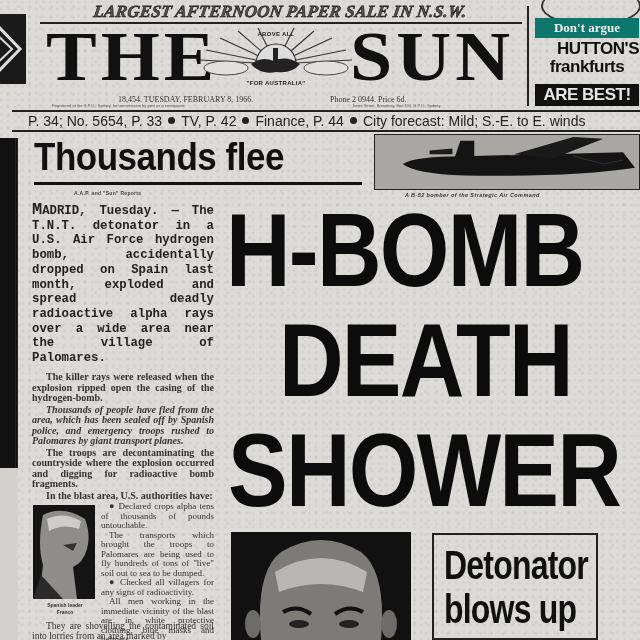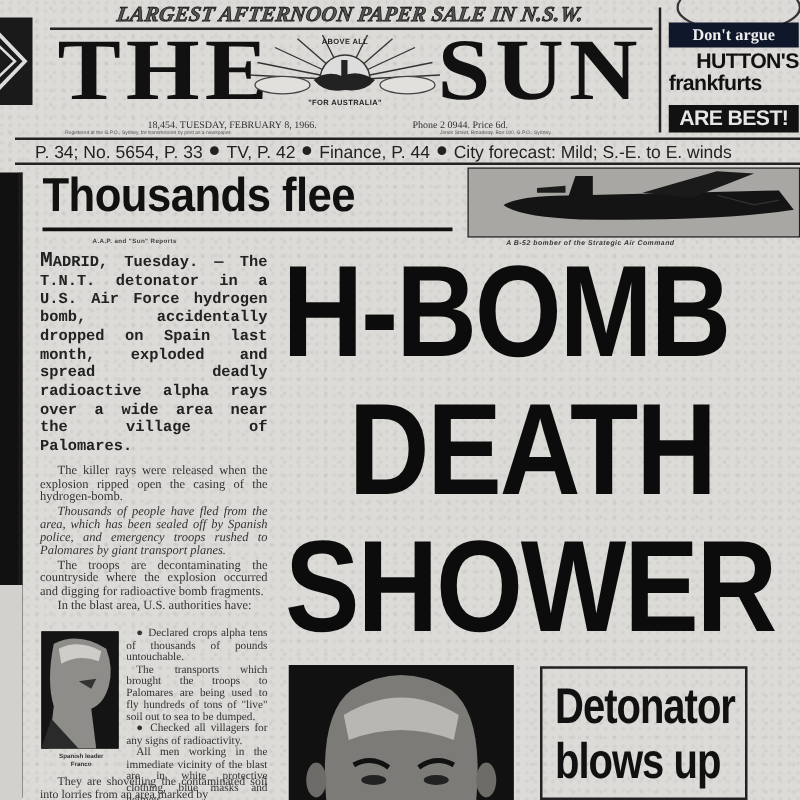--- a/index.html
+++ b/index.html
@@ -41,24 +41,24 @@
   .crest-top { top: 3px; }
   .crest-bottom { top: 52px; }
   .dateline {
     position: absolute; left: 118px; top: 95px; font-family: "Liberation Serif", serif;
     font-size: 8px; color: #333; white-space: nowrap;
   }
   .phone { position: absolute; left: 330px; top: 95px; font-family: "Liberation Serif", serif; font-size: 8px; color: #333; white-space: nowrap; }
   .fineprint { position: absolute; top: 103px; font-size: 4px; color: #555; white-space: nowrap; }
   .ad-box { position: absolute; left: 527px; top: 6px; width: 113px; height: 100px; border-left: 2px solid #222; padding-left: 3px; }
   .ad-arc { position: absolute; left: 12px; top: -20px; width: 100px; height: 40px; border: 2px solid #333; border-radius: 50%; border-top: none; }
-  .ad-1 { position: absolute; left: 6px; top: 12px; width: 104px; height: 20px; background: #0f172a; color: #eee;
+  .ad-1 { position: absolute; left: 6px; top: 12px; width: 104px; height: 20px; background: #0f766e; color: #eee;
           font-family: "Liberation Serif", serif; font-weight: bold; font-size: 13px; text-align: center; line-height: 20px; }
   .ad-2 { position: absolute; left: 6px; top: 34px; width: 104px; font-weight: bold; font-size: 17px; line-height: 17px; text-align: right; letter-spacing: -0.5px; }
-  .ad-3 { position: absolute; left: 6px; top: 52px; width: 104px; font-weight: bold; font-size: 17px; line-height: 18px; text-align: left; letter-spacing: -0.5px; }
+  .ad-3 { position: absolute; left: 6px; top: 52px; width: 104px; font-weight: bold; font-size: 17px; line-height: 18px; text-align: center; letter-spacing: -0.5px; }
   .ad-4 { position: absolute; left: 6px; top: 78px; width: 104px; height: 22px; background: #111; color: #e5e5e5;
           font-weight: bold; font-size: 17px; line-height: 22px; text-align: center; letter-spacing: -0.5px; }
   
   .index-bar { position: absolute; left: 12px; top: 110px; width: 640px; height: 22px;
     border-top: 2px solid #222; border-bottom: 2px solid #222; padding-left: 16px;
     font-weight: normal; font-size: 14px; line-height: 18px; white-space: nowrap; overflow: hidden; color: #222; }
   .index-bar .dot { display: inline-block; width: 7px; height: 7px; background: #222; border-radius: 50%; margin: 0 6px; vertical-align: 2px; }
   
   .left-strip { position: absolute; left: 0; top: 138px; width: 18px; height: 500px; background: #111; border-right: 3px double #222; }
   .left-strip-lower { position: absolute; left: 0; top: 468px; width: 18px; height: 172px; background: #d3d1cd; }
@@ -69,21 +69,21 @@
   .byline { position: absolute; left: 74px; top: 190px; font-size: 5px; font-weight: bold; color: #444; letter-spacing: 0.3px; }
   
   .plane-box { position: absolute; left: 374px; top: 134px; width: 266px; height: 56px; border: 1.5px solid #222; background: #b8b6b2; overflow: hidden; }
   .plane-box svg { width: 100%; height: 100%; }
   .plane-caption { position: absolute; left: 405px; top: 192px; font-size: 5.5px; font-weight: bold; font-style: italic; color: #333; letter-spacing: 0.4px; white-space: nowrap; }
   
   .col { position: absolute; left: 32px; width: 182px; color: #222; }
   .lead { top: 203px; font-family: Liberation Mono, monospace; font-weight: bold; font-size: 12.3px; line-height: 14.7px; text-align: justify; }
   .lead .dropcap { font-size: 17px; }
   .body1 { top: 372px; font-family: "Liberation Serif", serif; font-size: 10px; line-height: 10.5px; text-align: justify; text-indent: 14px; color: #333; }
-  .body1 p { margin-bottom: 1px; }
+  .body1 p { margin-bottom: 1px; font-weight: bold; }
   .body1 .it { font-style: italic; }
   .franco-photo { position: absolute; left: 33px; top: 505px; width: 62px; height: 94px; background: #151515; overflow: hidden; }
   .franco-photo svg { width: 100%; height: 100%; }
   .franco-caption { position: absolute; left: 30px; top: 602px; width: 70px; text-align: center; font-size: 5px; font-weight: bold; color: #333; line-height: 7px; }
   .bullets { position: absolute; left: 101px; top: 502px; width: 113px; font-family: "Liberation Serif", serif; font-size: 9px; line-height: 9.5px; color: #333; text-align: justify; }
   .bullets p { text-indent: 8px; }
   .tail { position: absolute; left: 32px; top: 622px; width: 182px; font-family: "Liberation Serif", serif; font-size: 9.5px; line-height: 9.5px; color: #333; text-indent: 14px; text-align: justify; }
   
   .big { position: absolute; font-weight: bold; color: #0c0c0c; font-family: "Liberation Sans", sans-serif;
          letter-spacing: -2px; transform-origin: left top; white-space: nowrap; }

